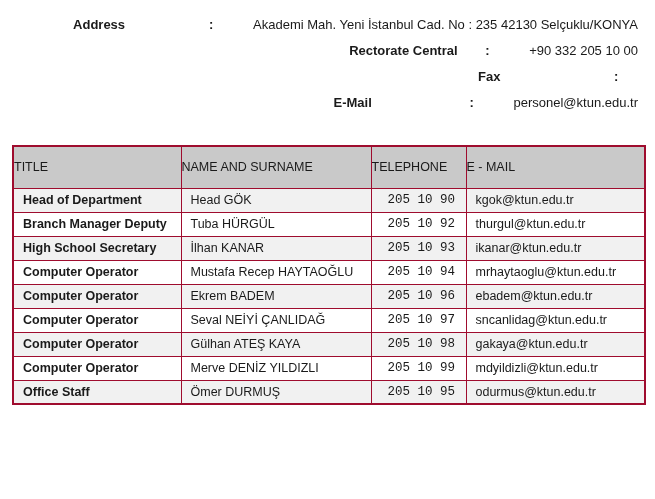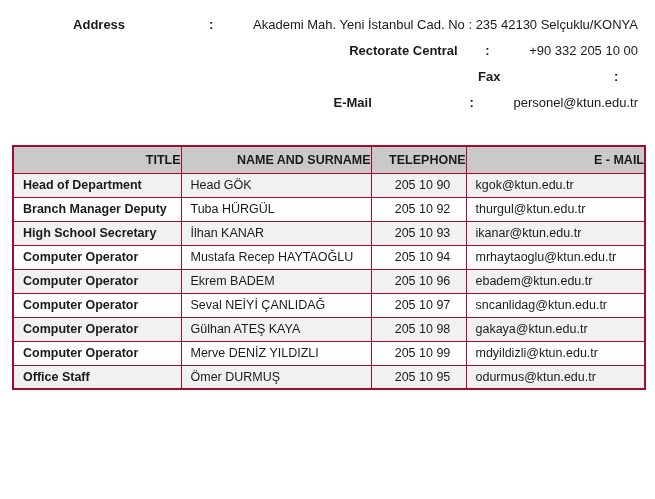--- a/index.html
+++ b/index.html
@@ -11,24 +11,24 @@
   .contact-row { display:flex; align-items:center; height:26px; font-size:13px;justify-content:flex-end; }
   .contact-label { width:136px; font-weight:bold; }
   .contact-colon { width:24px; font-weight:bold; }
   .contact-value { white-space:nowrap;margin-left:20px; }
 
   
   table.staff { position:absolute; left:12px; top:145px; width:632px;
                 border-collapse:collapse; border:2px solid #9f0c2e;
                 table-layout:fixed; }
   .staff th, .staff td { border:1px solid #9f0c2e; font-size:12.5px; overflow:hidden; white-space:nowrap; }
-  .staff th { background:#c9c9c9; height:27px; font-weight:bold; text-align:right; }
+  .staff th { background:#c9c9c9; height:42px; font-weight:normal; text-align:left; }
   .staff td { height:24px; padding-left:9px; text-align:left; vertical-align:middle; }
   .staff td.cell-title { font-weight:bold; }
-  .staff td.cell-phone { text-align:center; padding-left:8px; }
+  .staff td.cell-phone { text-align:left; padding-left:16px;font-family:Liberation Mono, monospace; }
   .staff tbody tr:nth-child(odd)  { background:#f1f1f1; }
   .staff tbody tr:nth-child(even) { background:#ffffff; }
   .col-title { width:168px; } .col-name { width:190px; }
   .col-phone { width:95px; }  .col-mail { width:179px; }
 </style>
 </head>
 <body>
 
 <div class="contact">
   <div class="contact-row">

